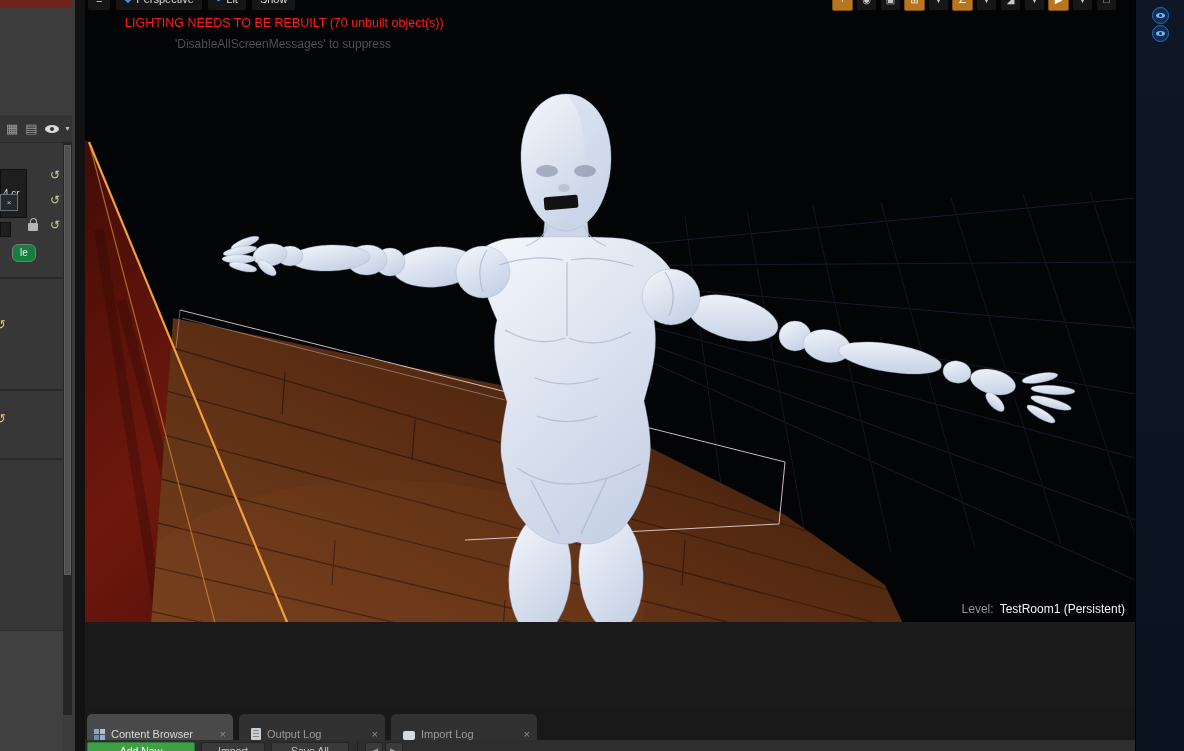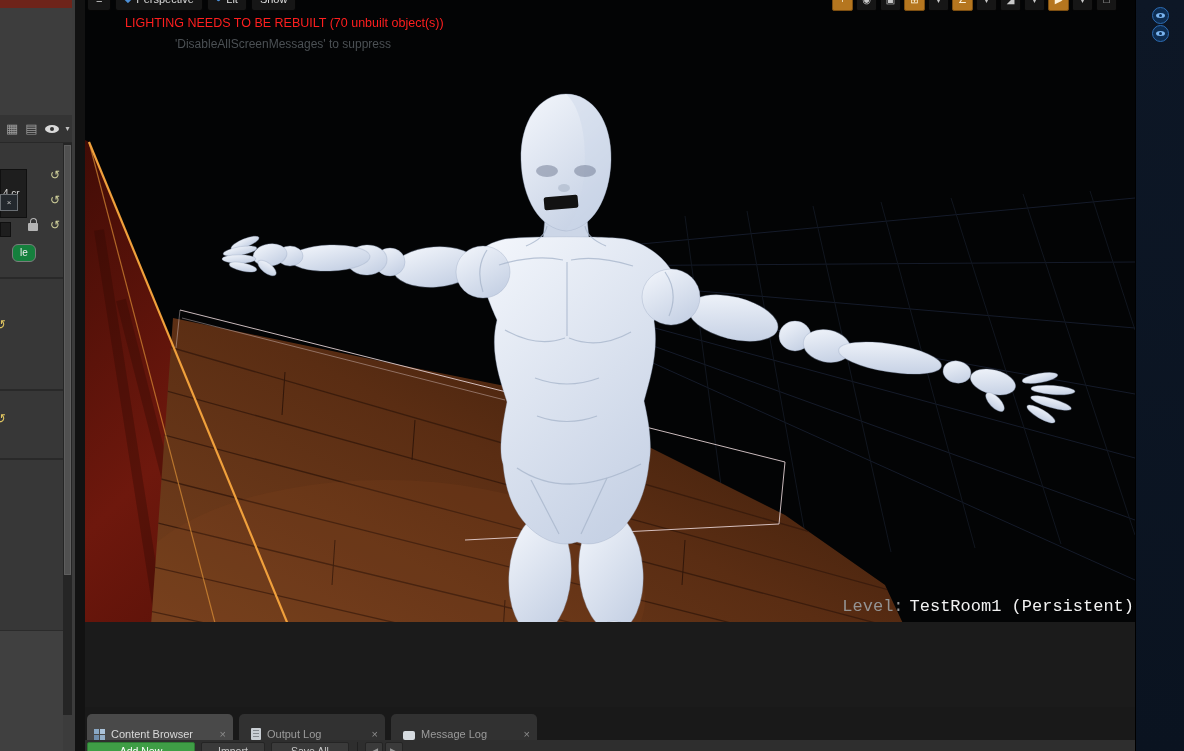--- a/index.html
+++ b/index.html
@@ -37,21 +37,21 @@
   .vp-toolbar-left{position:absolute;top:-13px;left:2px;display:flex;gap:4px;}
   .vp-btn{height:24px;background:#161616;border:1px solid #050505;border-radius:3px;color:#dcdcdc;
           font-size:11px;display:flex;align-items:center;gap:5px;padding:0 8px;box-sizing:border-box;}
   .vp-btn .ic{font-size:9px;color:#4c8fd6;line-height:1;}
   .vp-toolbar-right{position:absolute;top:-12px;right:18px;display:flex;gap:3px;}
   .vtb{height:23px;min-width:21px;background:#161616;border:1px solid #050505;border-radius:2px;color:#c9c9c9;
        font-size:10px;display:flex;align-items:center;justify-content:center;padding:0 3px;box-sizing:border-box;}
   .vtb.accent{background:#b5761f;border-color:#7c4e11;color:#fdf2da;}
   .warn1{position:absolute;left:40px;top:16px;color:#ff1f1f;font-size:12.5px;}
   .warn2{position:absolute;left:90px;top:37px;color:#4b5054;font-size:12px;}
-  .level{position:absolute;right:1px;bottom:6px;font-size:17px;font-family:Liberation Mono, monospace;}
+  .level{position:absolute;right:10px;bottom:6px;font-size:12px;}
   .level .lab{color:#949494;margin-right:6px;}
   .level .val{color:#f2f2f2;}
   
   .right-strip{position:absolute;left:1135px;top:0;width:49px;height:751px;
       background:linear-gradient(180deg,#0d1726 0%,#0a1320 100%);border-left:1px solid #000;box-sizing:border-box;}
   .eye-btn{position:absolute;left:16px;width:17px;height:17px;border-radius:50%;background:#0d2d52;border:1px solid #2e6db4;box-sizing:border-box;}
   .eye-btn::before{content:"";position:absolute;left:2.5px;top:4.5px;width:9px;height:5px;background:#79b4f0;border-radius:50%;}
   .eye-btn::after{content:"";position:absolute;left:5.5px;top:5.5px;width:3px;height:3px;background:#0d2d52;border-radius:50%;}
   
   .bottom-panel{position:absolute;left:85px;top:707px;width:1050px;height:44px;background:#191919;}
@@ -304,21 +304,21 @@
         <span>Content Browser</span>
         <span class="close">×</span>
       </div>
       <div class="tab inactive">
         <span class="icon-ol"></span>
         <span>Output Log</span>
         <span class="close">×</span>
       </div>
       <div class="tab inactive">
         <span class="icon-ml"></span>
-        <span>Message Log</span>
+        <span>Import Log</span>
         <span class="close">×</span>
       </div>
     </div>
     <div class="cb-strip">
       <div class="cbs-btn btn-green">Add New</div>
       <div class="cbs-btn btn-dark btn-import">Import</div>
       <div class="cbs-btn btn-dark btn-saveall">Save All</div>
       <div class="cbs-sep"></div>
       <div class="cbs-btn btn-dark btn-nav btn-back">◀</div>
       <div class="cbs-btn btn-dark btn-nav btn-fwd">▶</div>

